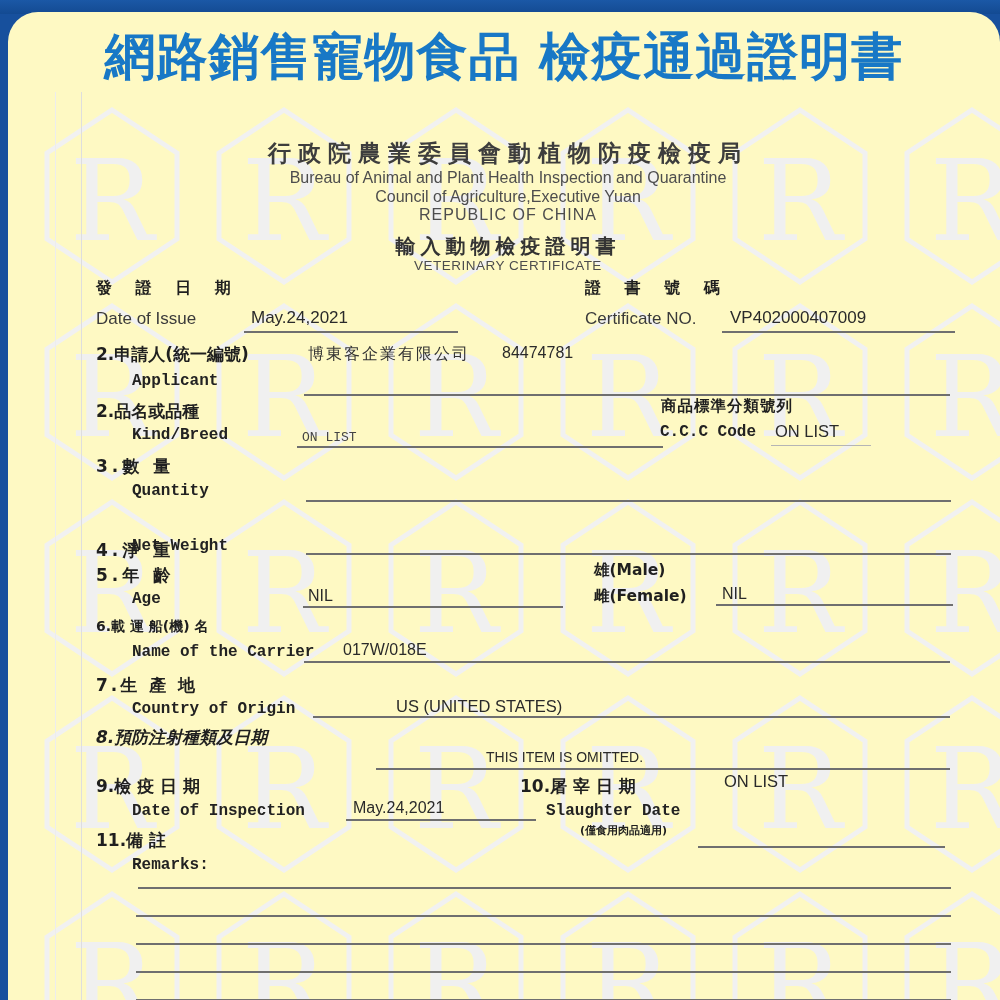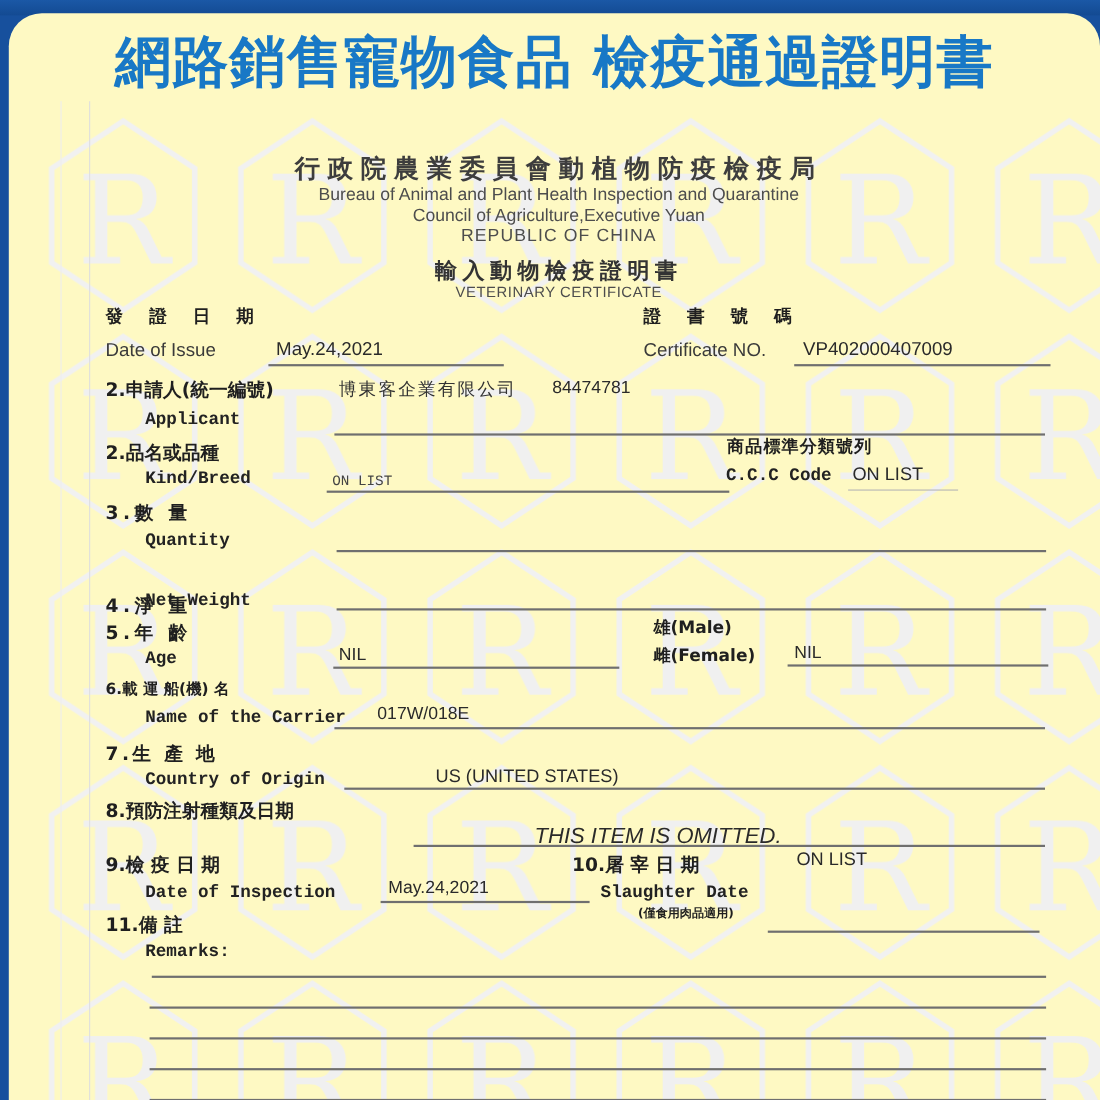--- a/index.html
+++ b/index.html
@@ -116,22 +116,22 @@
       <div class="abs zh" style="left:88px;top:606px;font-size:14px;">6.載 運 船(機) 名</div>
       <div class="abs en" style="left:124px;top:631px;font-size:16px;">Name of the Carrier</div>
       <div class="abs sans" style="left:335px;top:629px;font-size:16px;">017W/018E</div>
       <div class="line" style="left:296px;top:649px;width:646px;"></div>
 
       <div class="abs zh" style="left:88px;top:662px;font-size:17px;letter-spacing:3px;">7.生  產  地</div>
       <div class="abs en" style="left:124px;top:688px;font-size:16px;">Country of Origin</div>
       <div class="abs sans" style="left:344px;top:685px;font-size:16.5px;margin-left:44px;">US (UNITED STATES)</div>
       <div class="line" style="left:305px;top:704px;width:637px;"></div>
 
-      <div class="abs zh" style="left:88px;top:714px;font-size:17px;">8.預防注射種類及日期</div>
-      <div class="abs sans" style="left:478px;top:737px;font-size:20px;font-style:italic;">THIS ITEM IS OMITTED.</div>
+      <div class="abs zh" style="left:88px;top:714px;font-size:17px;font-style:italic;">8.預防注射種類及日期</div>
+      <div class="abs sans" style="left:478px;top:737px;font-size:14px;">THIS ITEM IS OMITTED.</div>
       <div class="line" style="left:368px;top:756px;width:574px;"></div>
 
       <div class="abs zh" style="left:88px;top:763px;font-size:17px;">9.檢 疫 日 期</div>
       <div class="abs zh" style="left:512px;top:763px;font-size:17px;">10.屠 宰 日 期</div>
       <div class="abs sans" style="left:716px;top:760px;font-size:16.5px;">ON LIST</div>
       <div class="abs en" style="left:124px;top:790px;font-size:16px;">Date of Inspection</div>
       <div class="abs sans" style="left:345px;top:787px;font-size:16px;">May.24,2021</div>
       <div class="line" style="left:338px;top:807px;width:190px;"></div>
       <div class="abs en" style="left:538px;top:790px;font-size:16px;">Slaughter Date</div>
       <div class="abs zh" style="left:572px;top:811px;font-size:11px;">(僅食用肉品適用)</div>

